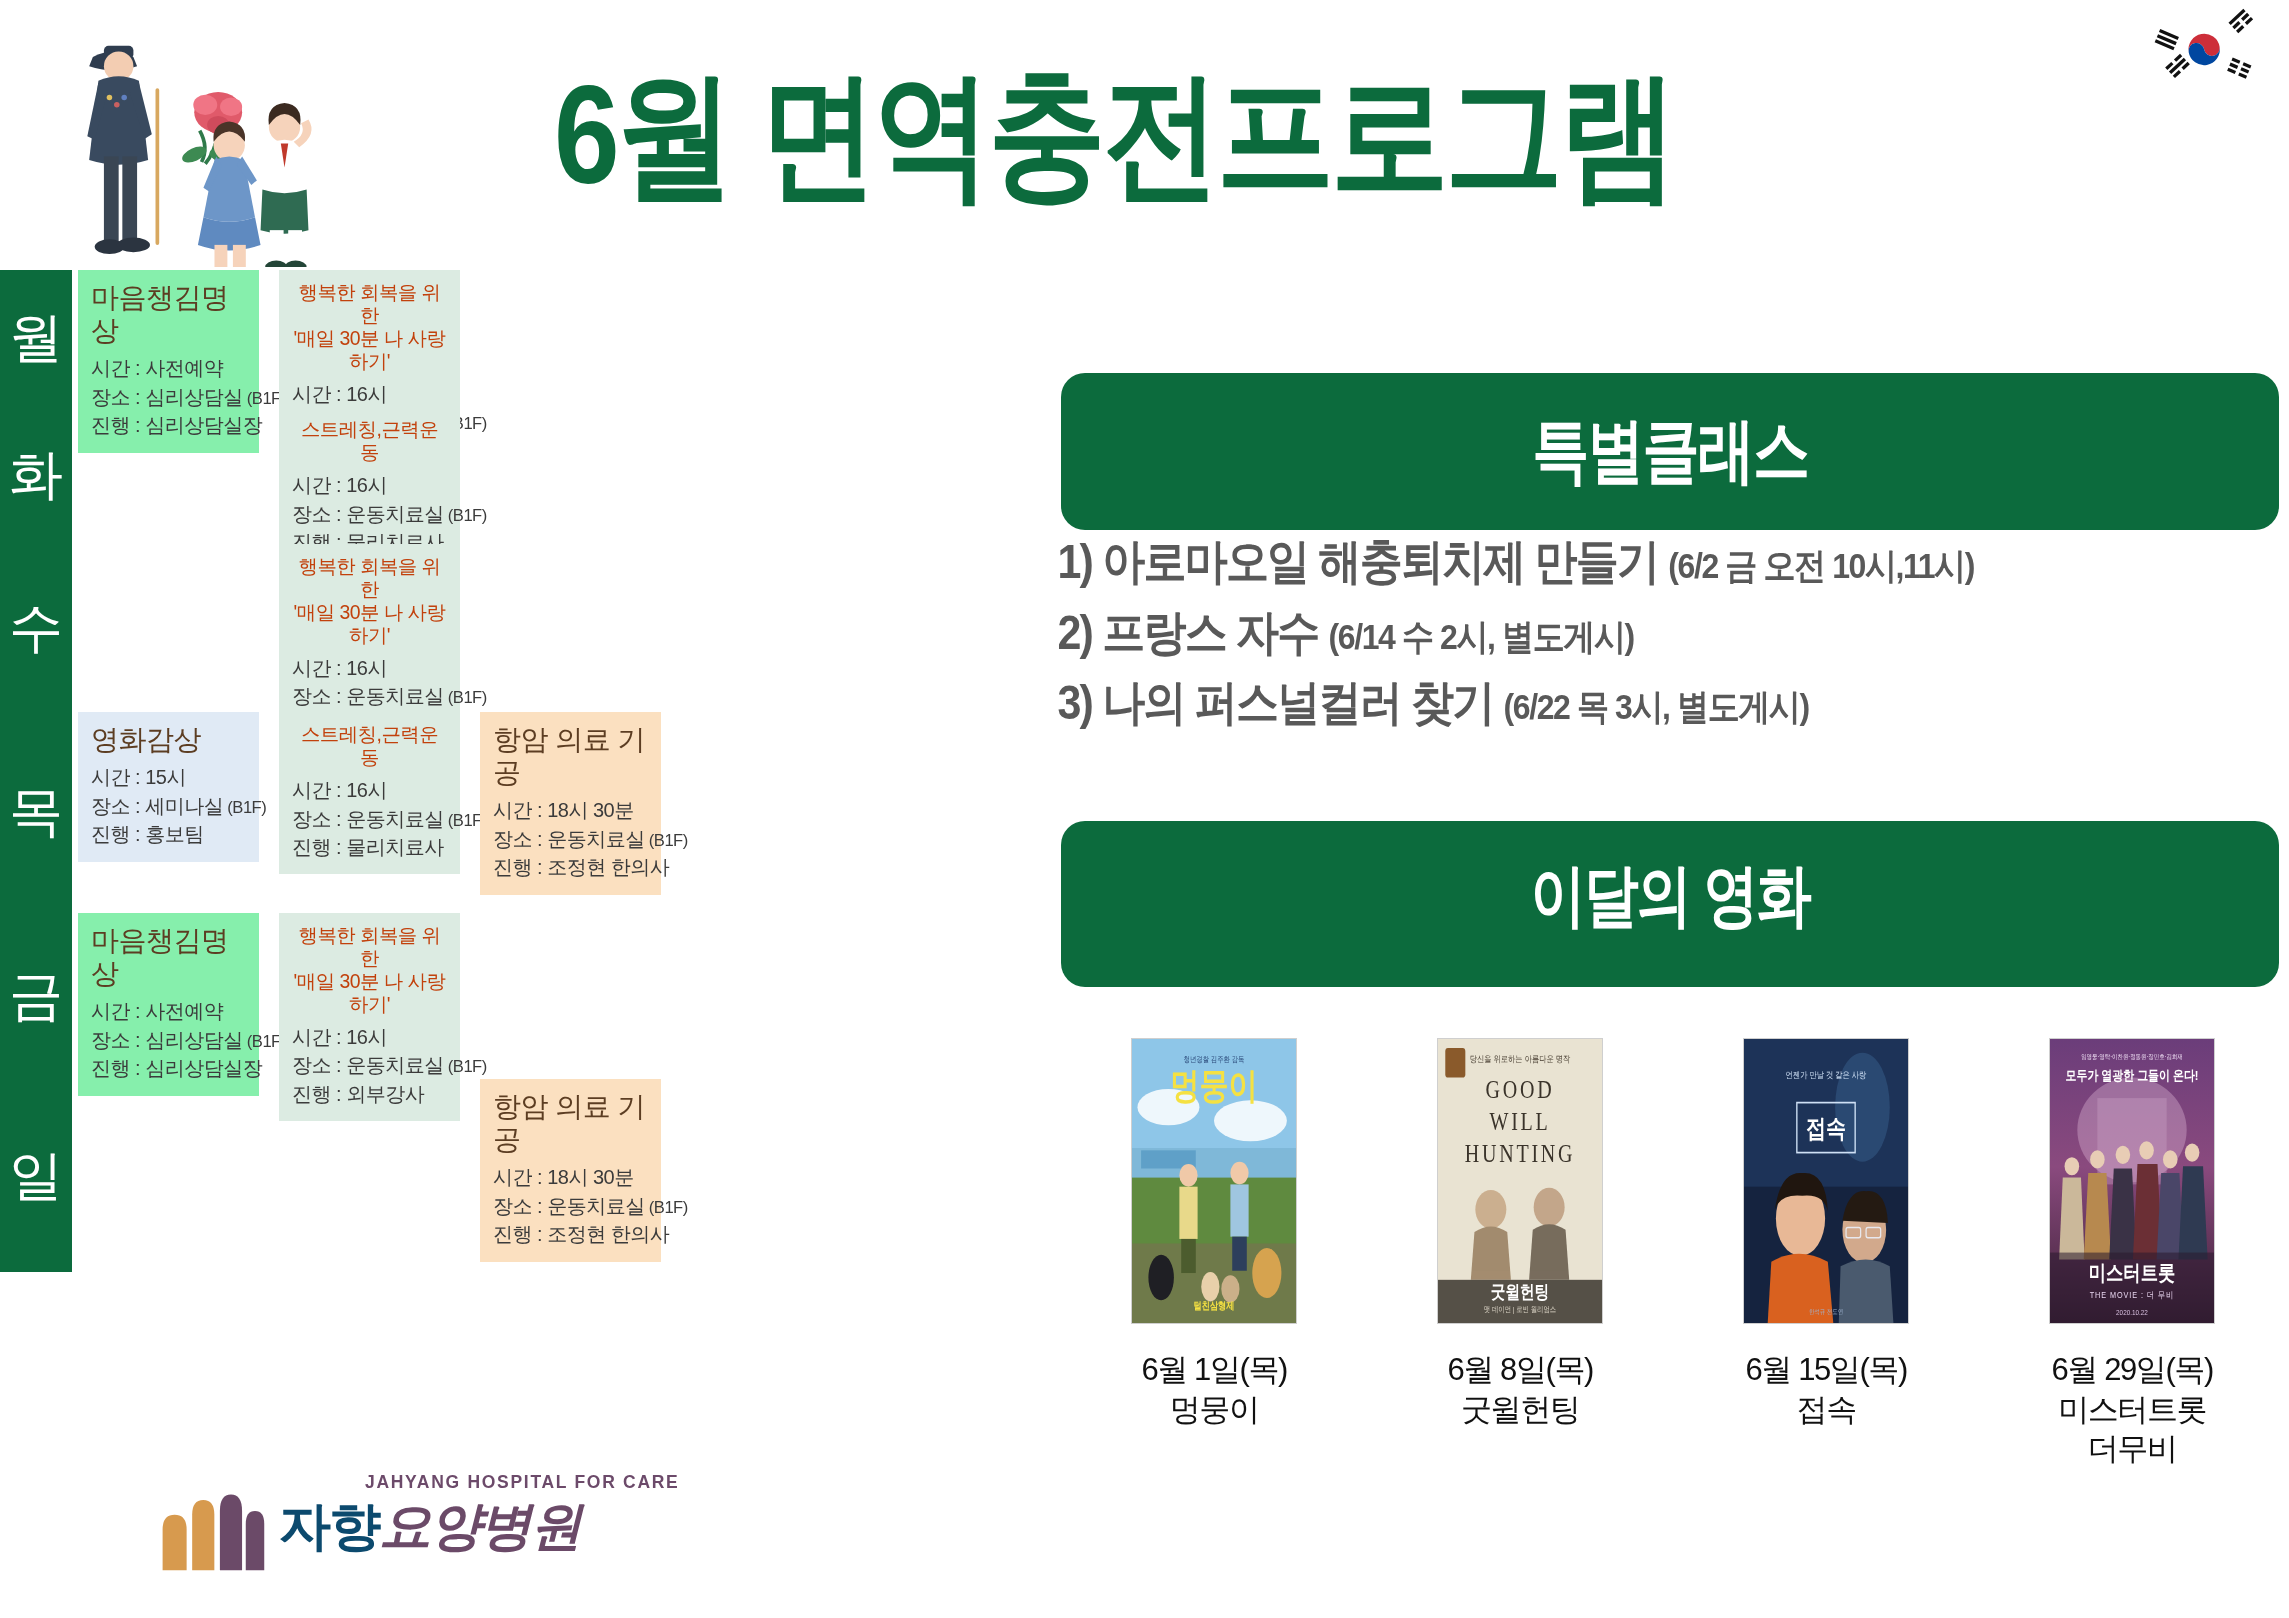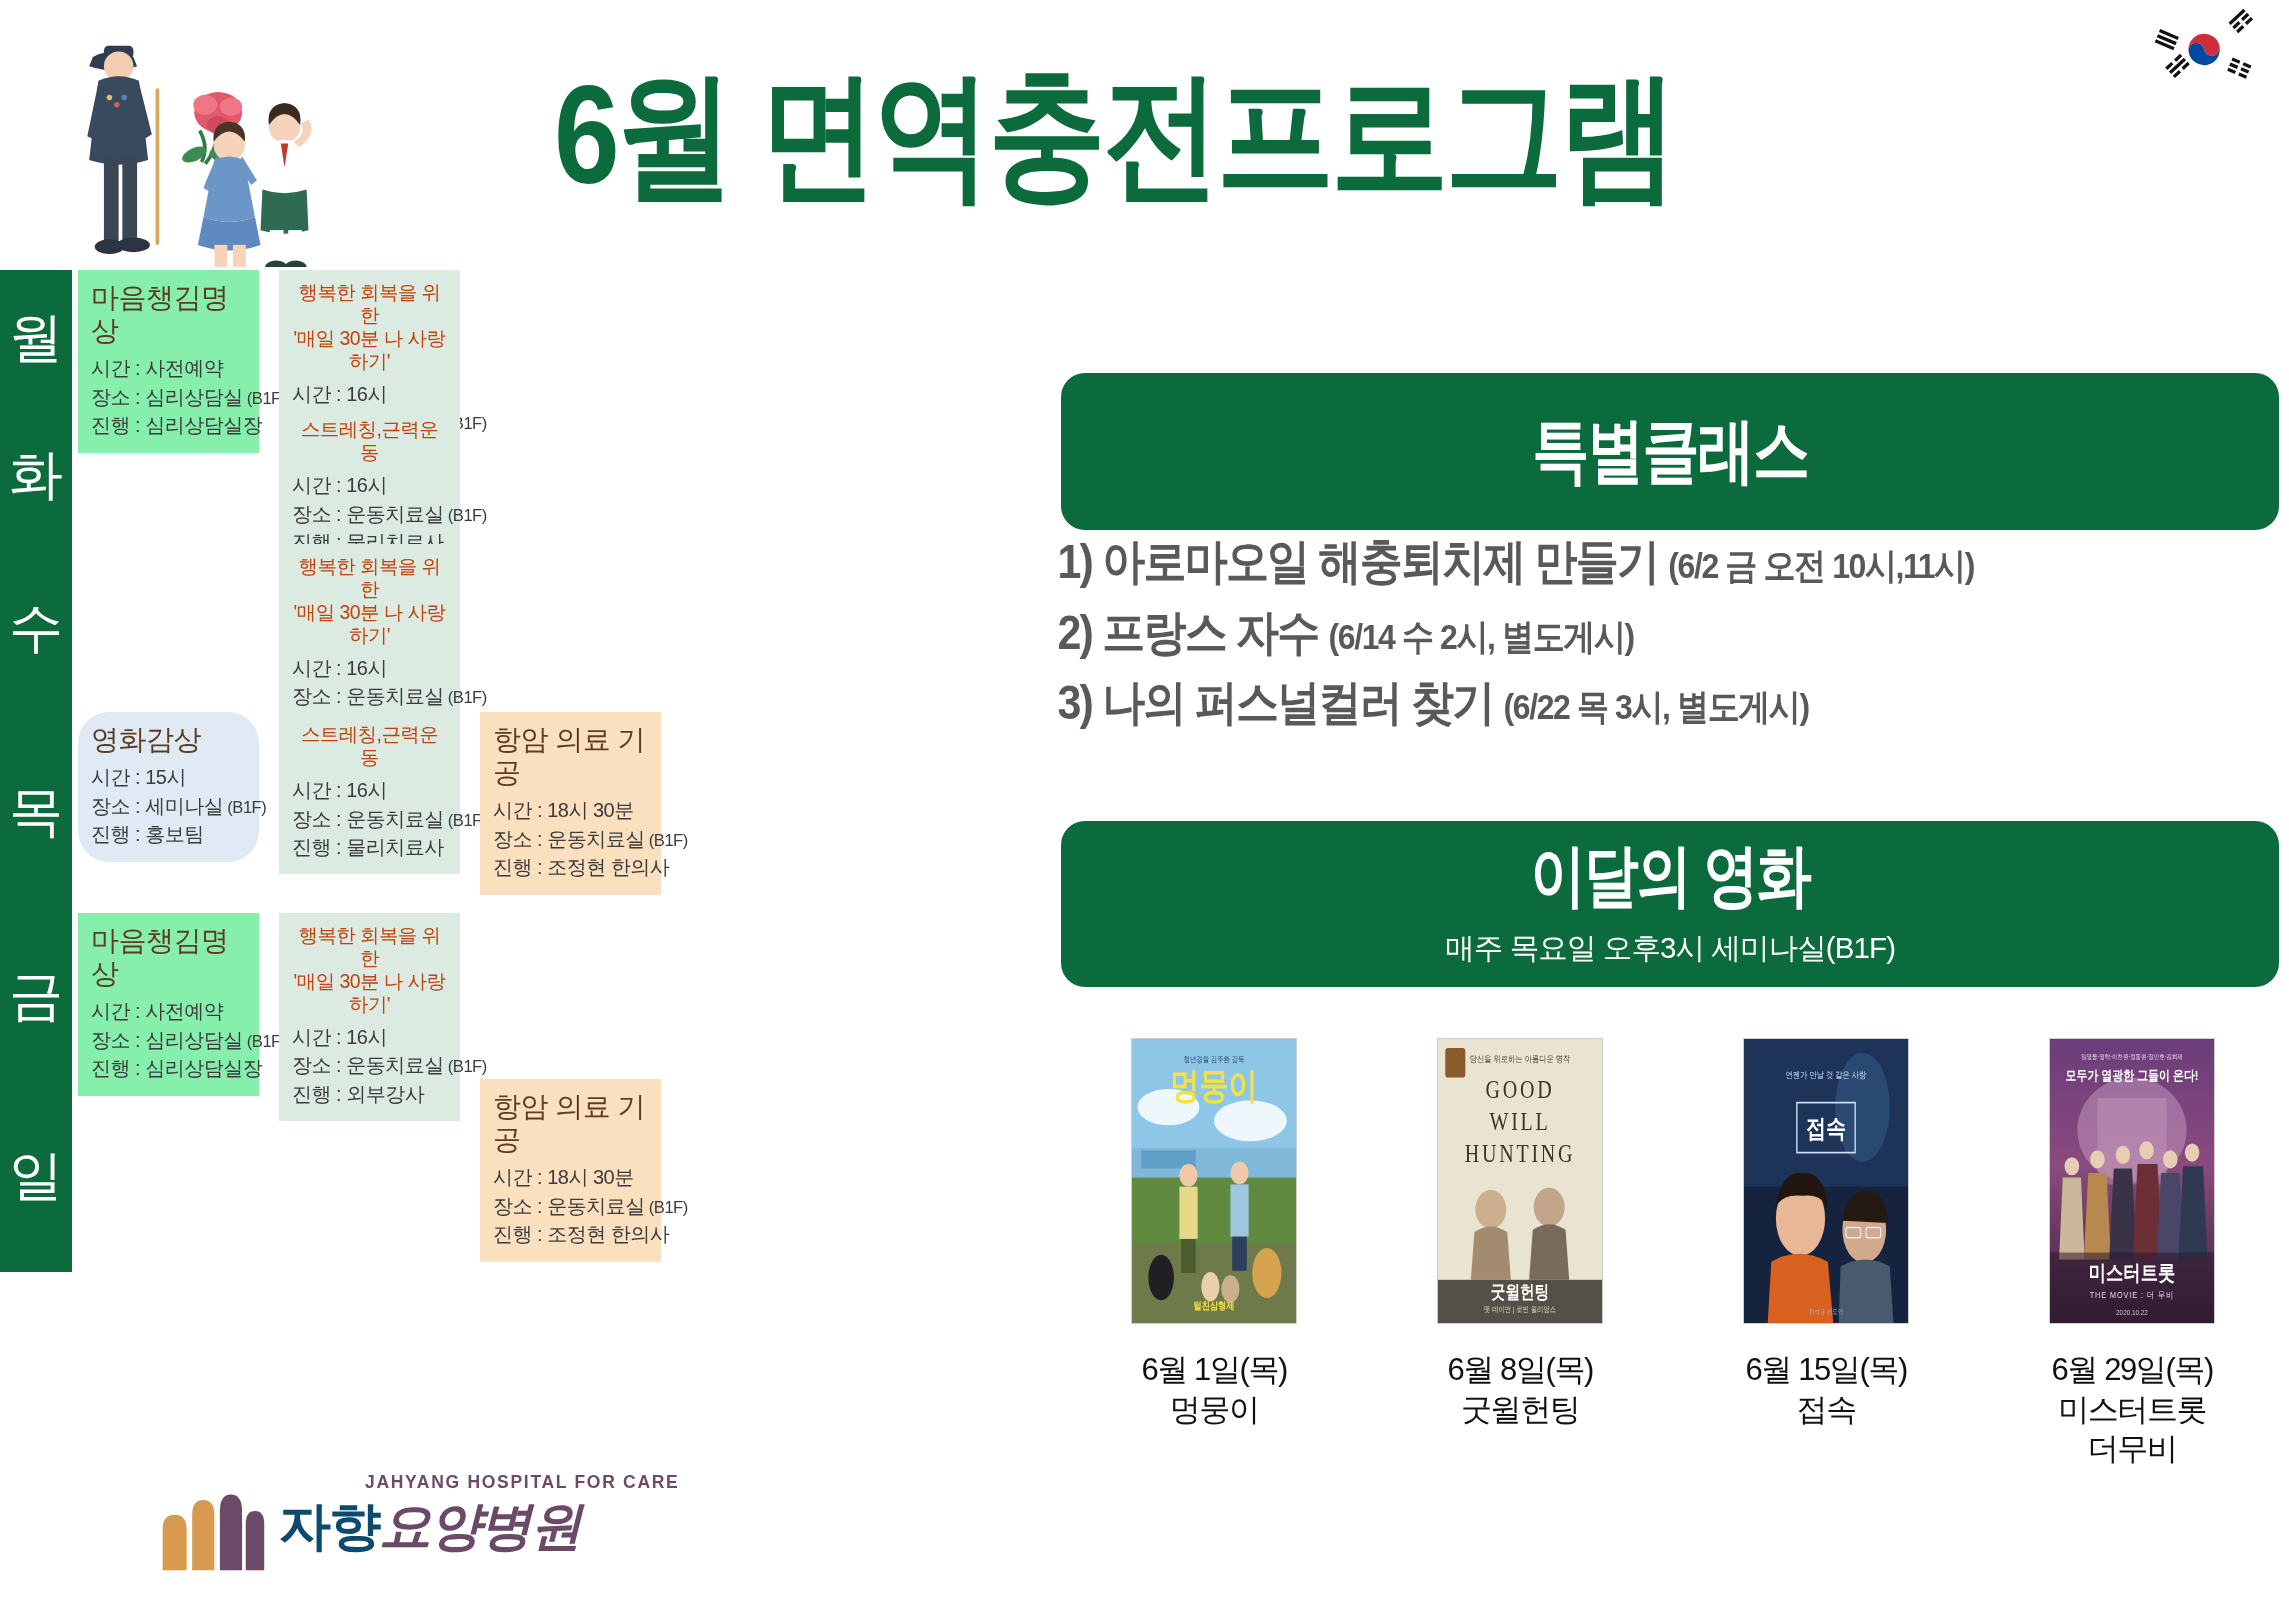--- a/index.html
+++ b/index.html
@@ -37,21 +37,21 @@
   }
   .rows { position:absolute; left:78px; top:0; width:937px; }
   .srow { position:relative; width:100%; display:flex; align-items:flex-start; }
   .cell {
     width:181px; margin-right:20px; padding:11px 13px 13px 13px;
     min-height:0;
   }
   .cell.empty { background:transparent; }
   .c-pink  { background:#86efac; }
   .c-mint  { background:#dcebe2; }
-  .c-blue  { background:#e0eaf5;border-radius:31px; }
+  .c-blue  { background:#e0eaf5; }
   .c-orange{ background:#fbe0c0; }
   .cell .title {
     font-size:25px; color:#5c3d22; margin-bottom:7.4px; line-height:1.18;
     letter-spacing:-0.5px;
   }
   .cell .title.center { text-align:center; font-size:19.4px; color:#c2410c; }
   .cell .title.big { font-size:28px; }
   .cell .line {
     font-size:20px; color:#3b3b3b; line-height:1.42; letter-spacing:-0.5px;
     white-space:nowrap;
@@ -337,21 +337,20 @@
   </div>
 
   <div class="special-list" id="special-list">
       <div class="sp-item"><span>1) 아로마오일 해충퇴치제 만들기 </span><span class="paren">(6/2 금 오전 10시,11시)</span></div>
       <div class="sp-item"><span>2) 프랑스 자수 </span><span class="paren">(6/14 수 2시, 별도게시)</span></div>
       <div class="sp-item"><span>3) 나의 퍼스널컬러 찾기 </span><span class="paren">(6/22 목 3시, 별도게시)</span></div>
     </div>
 
   <div class="green-banner banner-movie">
     <div class="btxt">이달의 영화</div>
-    <div class="bsub">매주 목요일 오후3시 세미나실(B1F)</div>
   </div>
 
   <div class="posters" id="posters">
       <div class="poster-col">
         <div class="poster">
     <svg viewBox="0 0 180 250" preserveAspectRatio="none">
       <rect width="180" height="250" fill="#8ec6e8"></rect>
       <ellipse cx="40" cy="60" rx="34" ry="16" fill="#ffffff" opacity=".85"></ellipse>
       <ellipse cx="130" cy="72" rx="40" ry="18" fill="#ffffff" opacity=".85"></ellipse>
       <rect y="112" width="180" height="138" fill="#5f8a3f"></rect>

